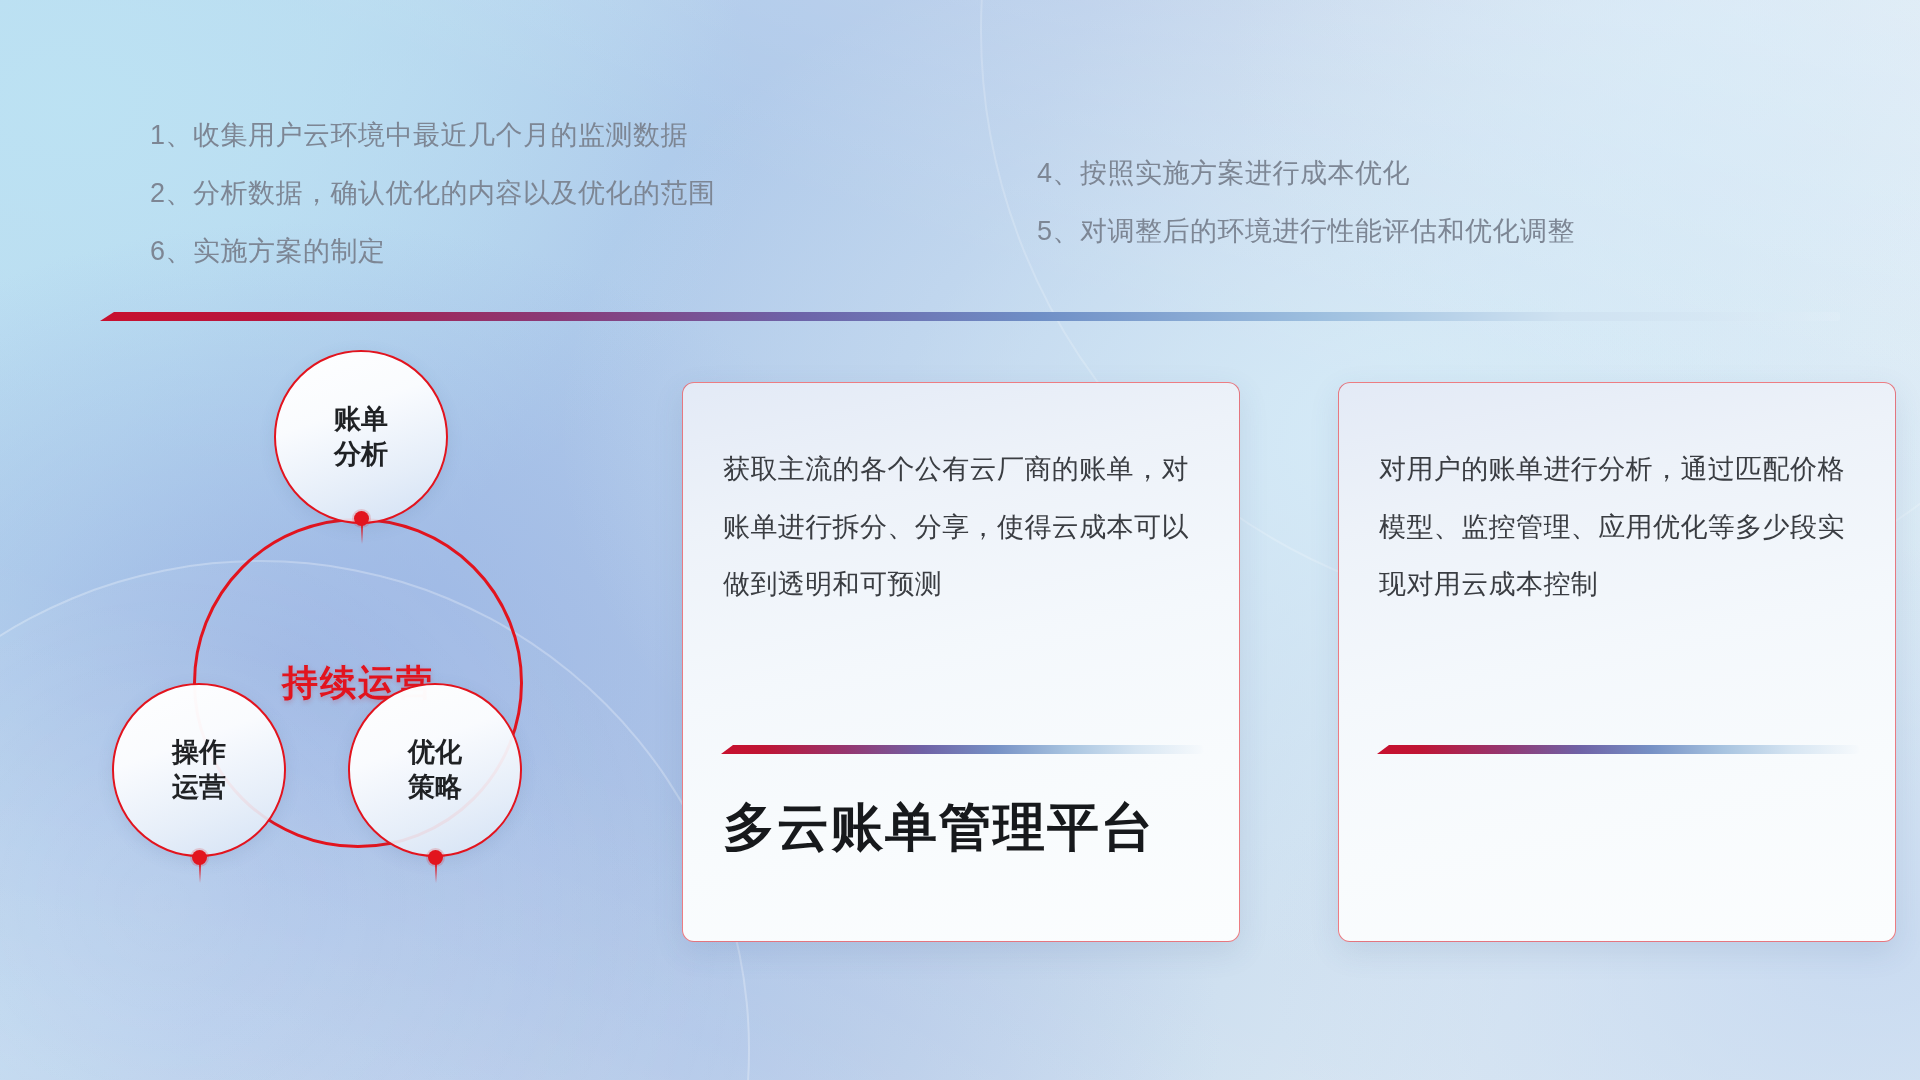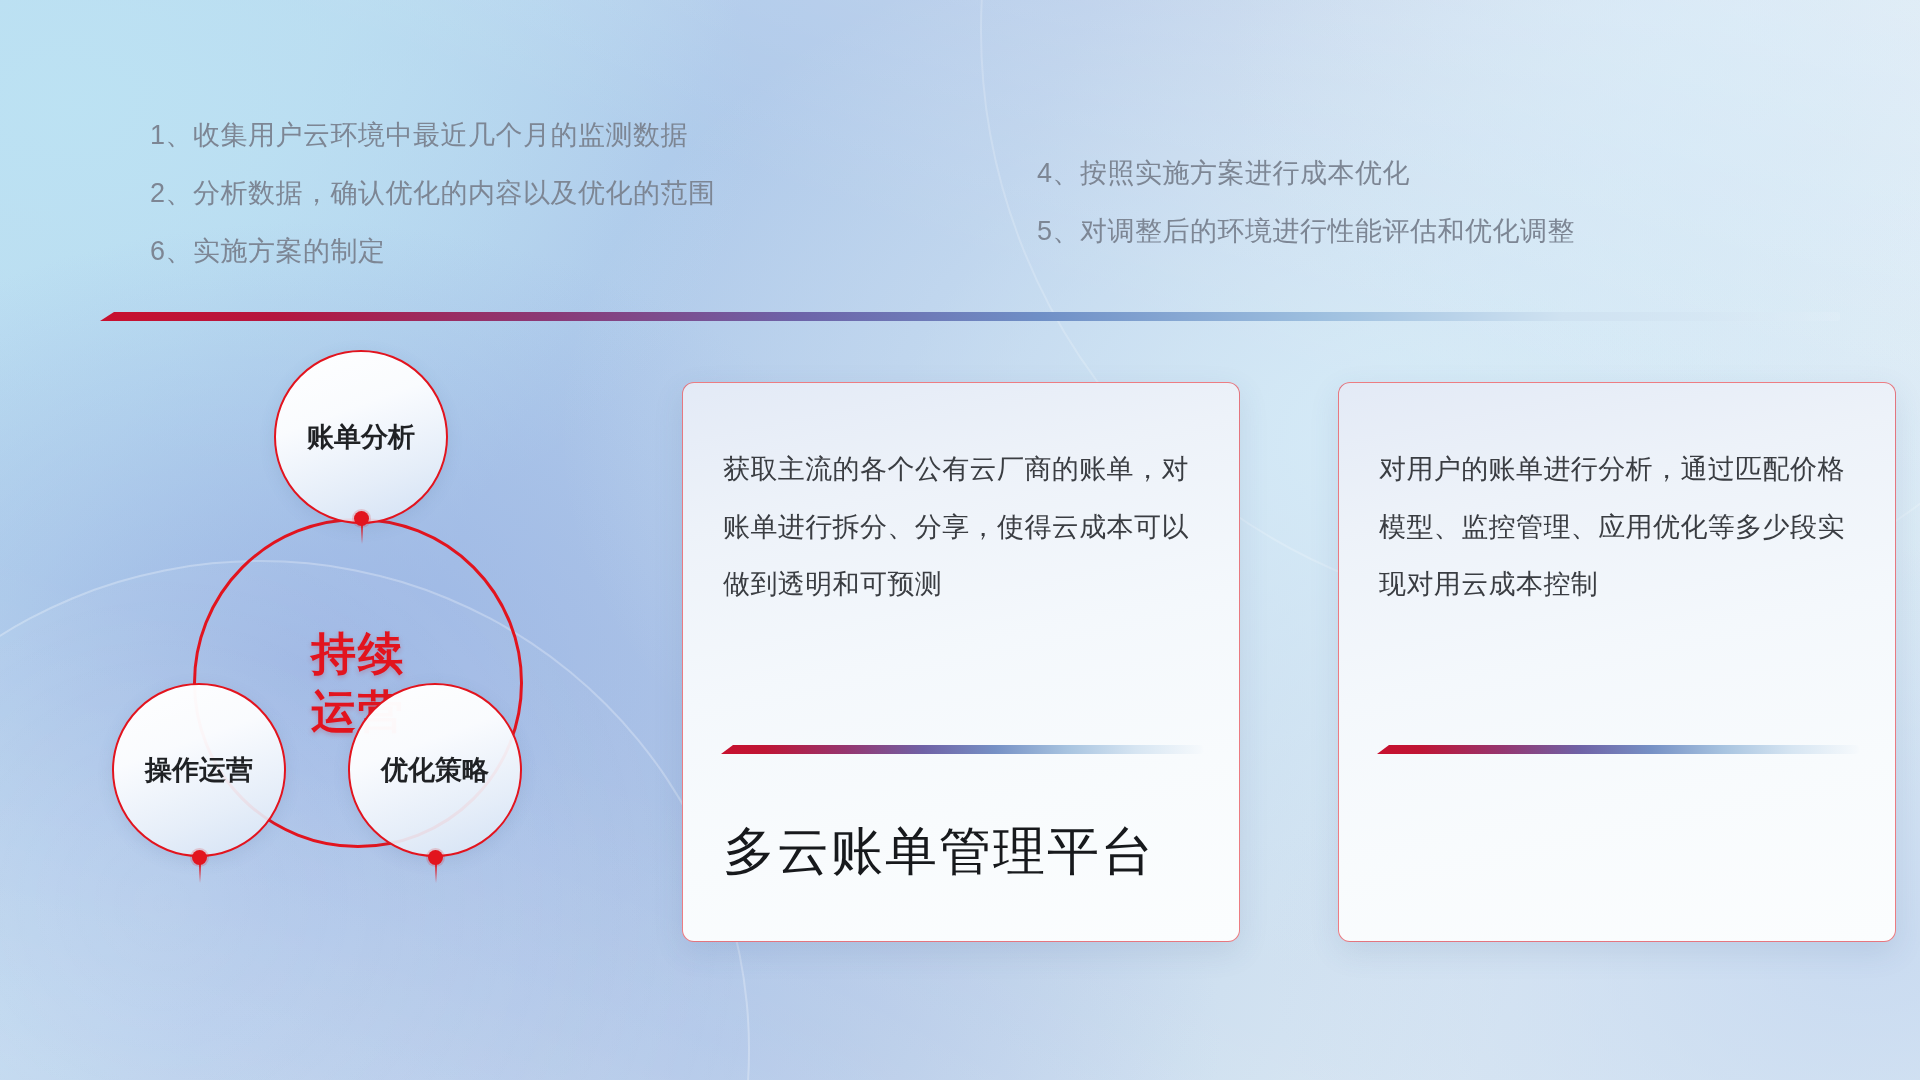--- a/index.html
+++ b/index.html
@@ -133,43 +133,42 @@
     border-radius: 50%;
     border: 2.5px solid #e2141e;
     background:
       linear-gradient(160deg,
         rgba(255,255,255,0.99) 0%,
         rgba(252,253,255,0.97) 36%,
         rgba(234,241,250,0.92) 72%,
         rgba(216,229,246,0.88) 100%);
     box-shadow: 0 4px 16px rgba(70,100,150,0.13);
     display: flex;
-    flex-direction: row;
+    flex-direction: column;
     align-items: center;
     justify-content: center;
     color: #1f2124;
     font-size: 27px;
     font-weight: 700;
     line-height: 1.28;
     text-align: center;
   }
   .bubble-top  { left: 174px; top: 0px;   width: 174px; height: 174px; }
   .bubble-bl   { left: 12px;  top: 333px; width: 174px; height: 174px; }
   .bubble-br   { left: 248px; top: 333px; width: 174px; height: 174px; }
 
   .center-label {
     position: absolute;
     left: 93px; top: 168px;
     width: 330px; height: 330px;
     display: flex;
-    flex-direction: column;
     align-items: center;
     justify-content: center;
     color: #e2141e;
-    font-size: 45px;
+    font-size: 36px;
     font-weight: 800;
     line-height: 1.28;
     letter-spacing: 2px;
     text-shadow: 0 2px 5px rgba(180,20,30,0.25);
     pointer-events: none;
   }
 
   .node-dot {
     position: absolute;
     width: 15px; height: 15px;
@@ -234,24 +233,23 @@
     clip-path: polygon(12px 0, 100% 0, 100% 100%, 0 100%);
     border-radius: 0 3px 3px 0;
   }
 
   .card-title {
     position: absolute;
     left: 40px;
     top: 410px;
     color: #17191c;
     font-size: 52px;
-    font-weight: 400;
+    font-weight: 700;
     letter-spacing: 2px;
     white-space: nowrap;
-    margin-top: 24px;
   }
 </style>
 </head>
 <body>
 
 <div id="stage">
 
   <div class="bg-layer bg-base"></div>
   <div class="bg-layer bg-blob-a"></div>
   <div class="bg-layer bg-blob-b"></div>

